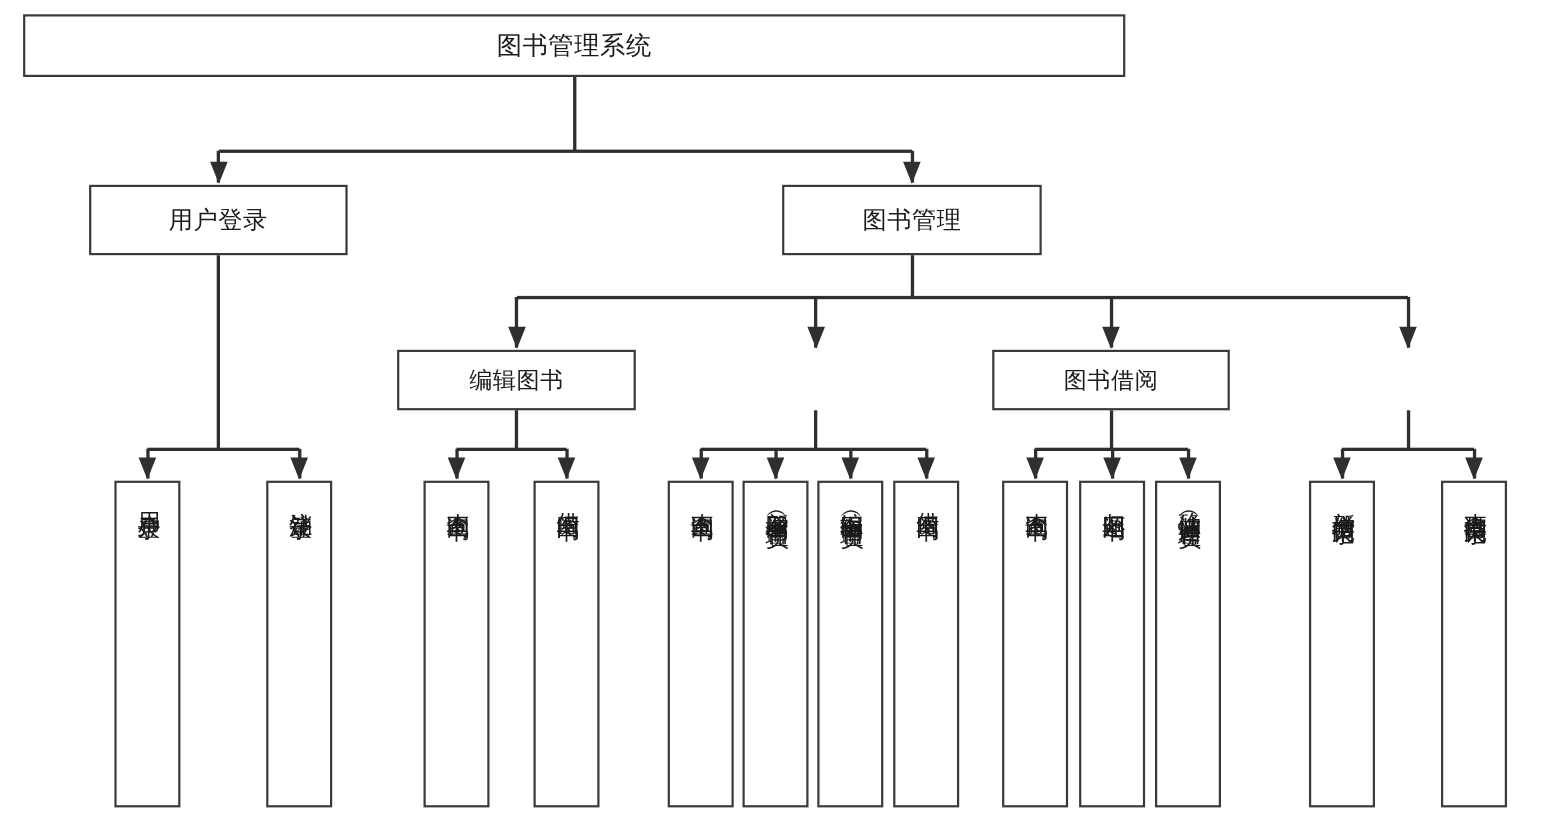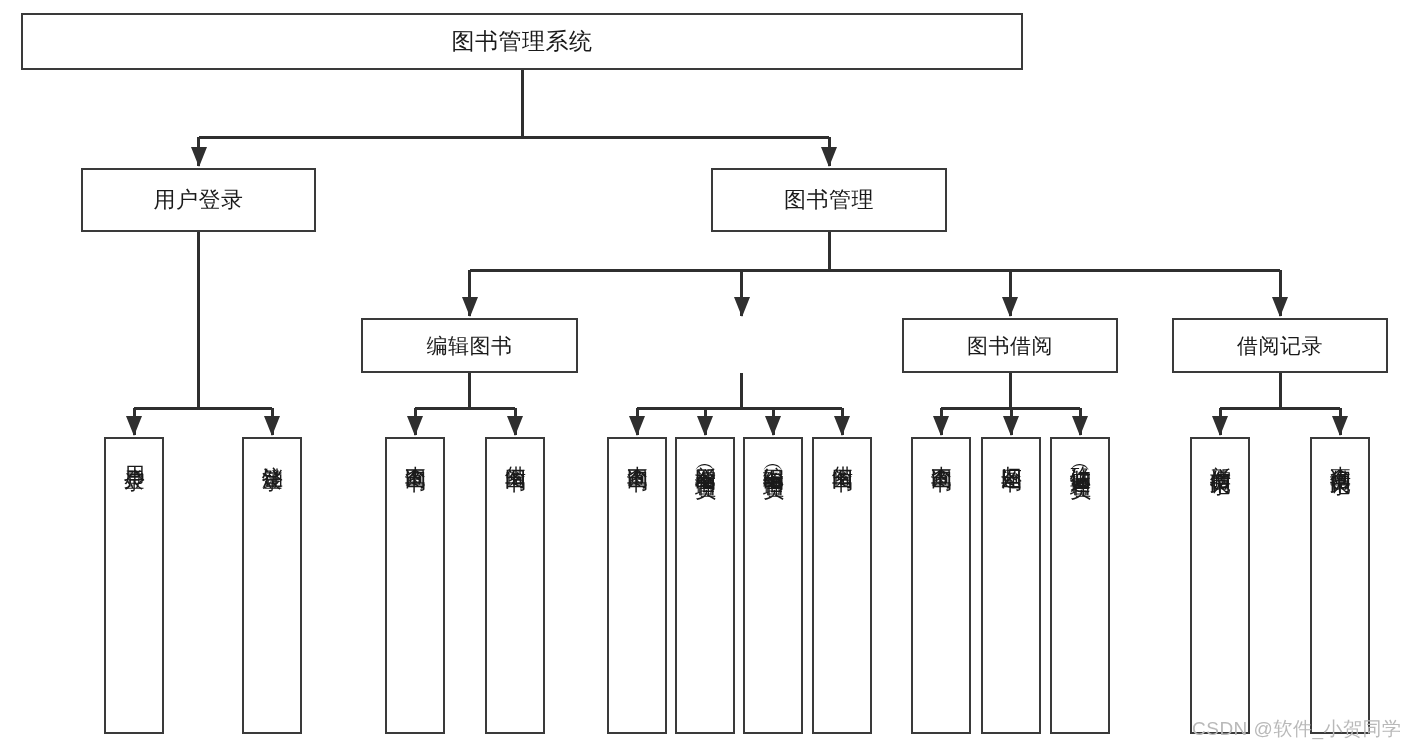--- a/index.html
+++ b/index.html
@@ -93,23 +93,20 @@
   </div>
   <div class="node level2" id="node-l2-1" style="left: 711px; top: 168px; width: 236px; height: 64px;">
     <span class="label">图书管理</span>
   </div>
 
   <div class="node level3" id="node-l3-0" style="left: 361px; top: 318px; width: 217px; height: 55px;">
     <span class="label">编辑图书</span>
   </div>
   <div class="node level3" id="node-l3-2" style="left: 902px; top: 318px; width: 216px; height: 55px;">
     <span class="label">图书借阅</span>
-  </div>
-  <div class="node level3" id="node-l3-3" style="left: 1172px; top: 318px; width: 216px; height: 55px;">
-    <span class="label">借阅记录</span>
   </div>
 
   <div class="node leaf" id="node-leaf-0" style="left: 104px; top: 437px; width: 60px; height: 297px;">
     <span class="label">用户登录</span>
   </div>
   <div class="node leaf" id="node-leaf-1" style="left: 242px; top: 437px; width: 60px; height: 297px;">
     <span class="label">注销登录</span>
   </div>
   <div class="node leaf" id="node-leaf-2" style="left: 385px; top: 437px; width: 60px; height: 297px;">
     <span class="label">查询图书</span>
@@ -193,15 +190,14 @@
       <div class="ln vline" style="left: 1078.5px; top: 408px; height: 27px;"></div>
       <div class="arrow" style="left: 1072px; top: 416px;"></div>
       <div class="ln vline" style="left: 1278.5px; top: 373px; height: 35px;"></div>
       <div class="ln hline" style="left: 1220px; top: 406.5px; width: 120px;"></div>
       <div class="ln vline" style="left: 1218.5px; top: 408px; height: 27px;"></div>
       <div class="arrow" style="left: 1212px; top: 416px;"></div>
       <div class="ln vline" style="left: 1338.5px; top: 408px; height: 27px;"></div>
       <div class="arrow" style="left: 1332px; top: 416px;"></div>
     </div>
 
-  <div id="watermark" style="left: 1192px; top: 716px;">CSDN @软件_小贺同学</div>
 
 </div>
 
 </body></html>

